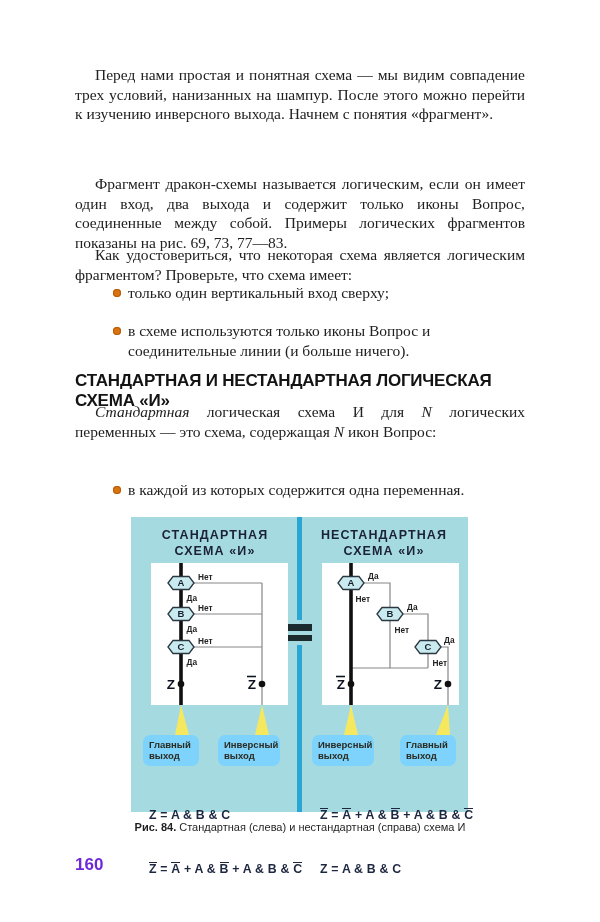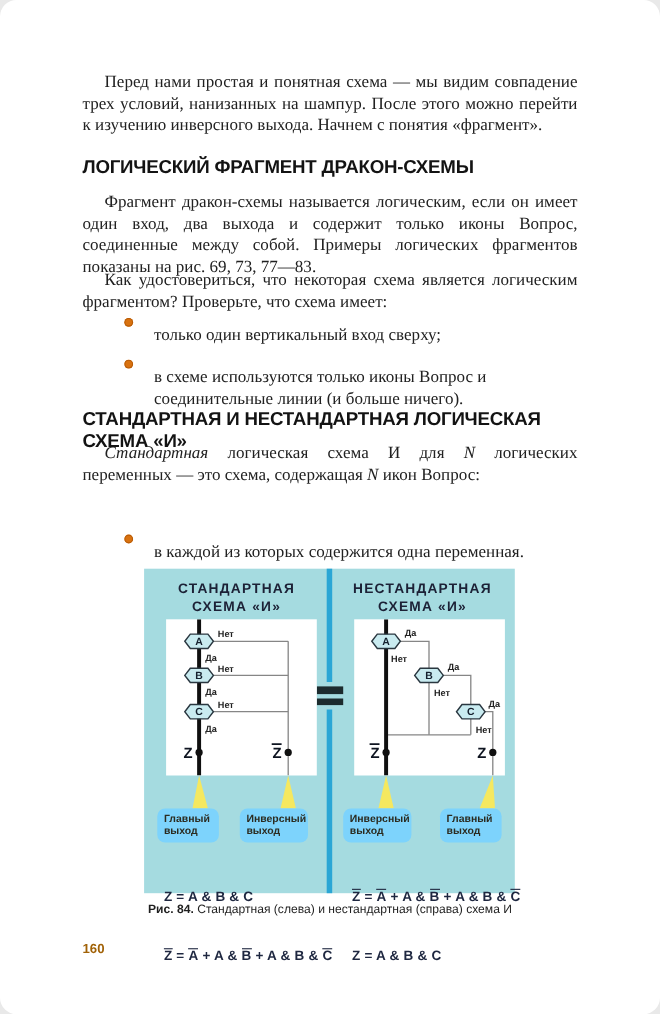--- a/index.html
+++ b/index.html
@@ -1,27 +1,27 @@
 <!DOCTYPE html>
 <html lang="ru"><head>
 <meta charset="utf-8">
 <style>
   html,body{margin:0;padding:0;background:#e9e9e9;}
   .page{position:relative;width:600px;height:922px;background:#ffffff;overflow:hidden;
-        font-family:"Liberation Serif", serif;color:#212121;border-radius:15px;}
+        font-family:"Liberation Serif", serif;color:#212121;}
   
   .para{position:absolute;left:75px;width:450px;font-size:15.5px;line-height:19.5px;
         text-align:justify;text-indent:20px;margin:0;}
   .heading{position:absolute;left:75px;width:460px;margin:0;
         font-family:"Liberation Sans", sans-serif;font-weight:700;font-size:17px;
         letter-spacing:-0.2px;color:#131313;}
   .bullet-row{position:absolute;left:75px;width:450px;}
   .bullet-dot{position:absolute;left:38px;top:6px;width:8px;height:8px;border-radius:50%;
         background:#d9720f;box-shadow:inset 0 0 0 1px #b85c08;}
-  .bullet-text{margin:12px;padding-left:53px;font-size:15.5px;line-height:19.5px;}
+  .bullet-text{margin:0;padding-left:53px;font-size:15.5px;line-height:19.5px;}
   .it{font-style:italic;}
   
   .figure{position:absolute;left:131px;top:517px;width:337px;height:295px;background:#a5dbe0;}
   .fig-title{position:absolute;top:10px;width:168px;text-align:center;
         font-family:"Liberation Sans", sans-serif;font-weight:700;font-size:12.5px;
         line-height:16px;letter-spacing:1.1px;color:#1c2136;}
   .panel-svg{position:absolute;top:46px;width:137px;height:142px;background:#ffffff;display:block;}
   .divider{position:absolute;left:166px;width:4.5px;background:#2aa6d5;}
   .eq-bar{position:absolute;left:157px;width:24px;height:6.5px;background:#1c2b2e;}
   .tail-svg{position:absolute;left:0;top:188px;width:337px;height:30px;display:block;}
@@ -40,30 +40,29 @@
   .thin{stroke:#868686;stroke-width:1.2;fill:none;}
   .thick{stroke:#101010;stroke-width:3.6;fill:none;}
   .hex{fill:#c9ebf0;stroke:#2a3740;stroke-width:1.3;}
   .dot{fill:#101010;}
   .zbar{stroke:#0e1420;stroke-width:1.6;}
   
   .caption{position:absolute;top:821px;left:0;width:600px;text-align:center;
         font-family:"Liberation Sans", sans-serif;font-size:11px;color:#1f1f1f;}
   .caption .cap-label{font-weight:700;}
   .folio{position:absolute;left:75px;top:855px;font-family:"Liberation Sans", sans-serif;
-        font-weight:700;font-size:12px;color:#a16207;}
+        font-weight:700;font-size:17px;color:#6d28d9;}
 </style>
 </head>
 <body>
 
 <div class="page">
 
   <p class="para" style="top:65px">Перед нами простая и понятная схема — мы видим совпадение трех условий, нанизанных на шампур. После этого можно перейти к изучению инверсного выхода. Начнем с понятия «фрагмент».</p>
 
-  <h2 class="heading" style="top:142px">ЛОГИЧЕСКИЙ ФРАГМЕНТ ДРАКОН-СХЕМЫ</h2>
 
   <p class="para" style="top:174px">Фрагмент дракон-схемы называется логическим, если он имеет один вход, два выхода и содержит только иконы Вопрос, соединенные между собой. Примеры логических фрагментов показаны на рис. 69, 73, 77—83.</p>
 
   <p class="para" style="top:245px">Как удостовериться, что некоторая схема является логическим фрагментом? Проверьте, что схема имеет:</p>
 
   <div class="bullet-row" style="top:283px">
     <span class="bullet-dot"></span>
     <p class="bullet-text">только один вертикальный вход сверху;</p>
   </div>
   <div class="bullet-row" style="top:321px">

